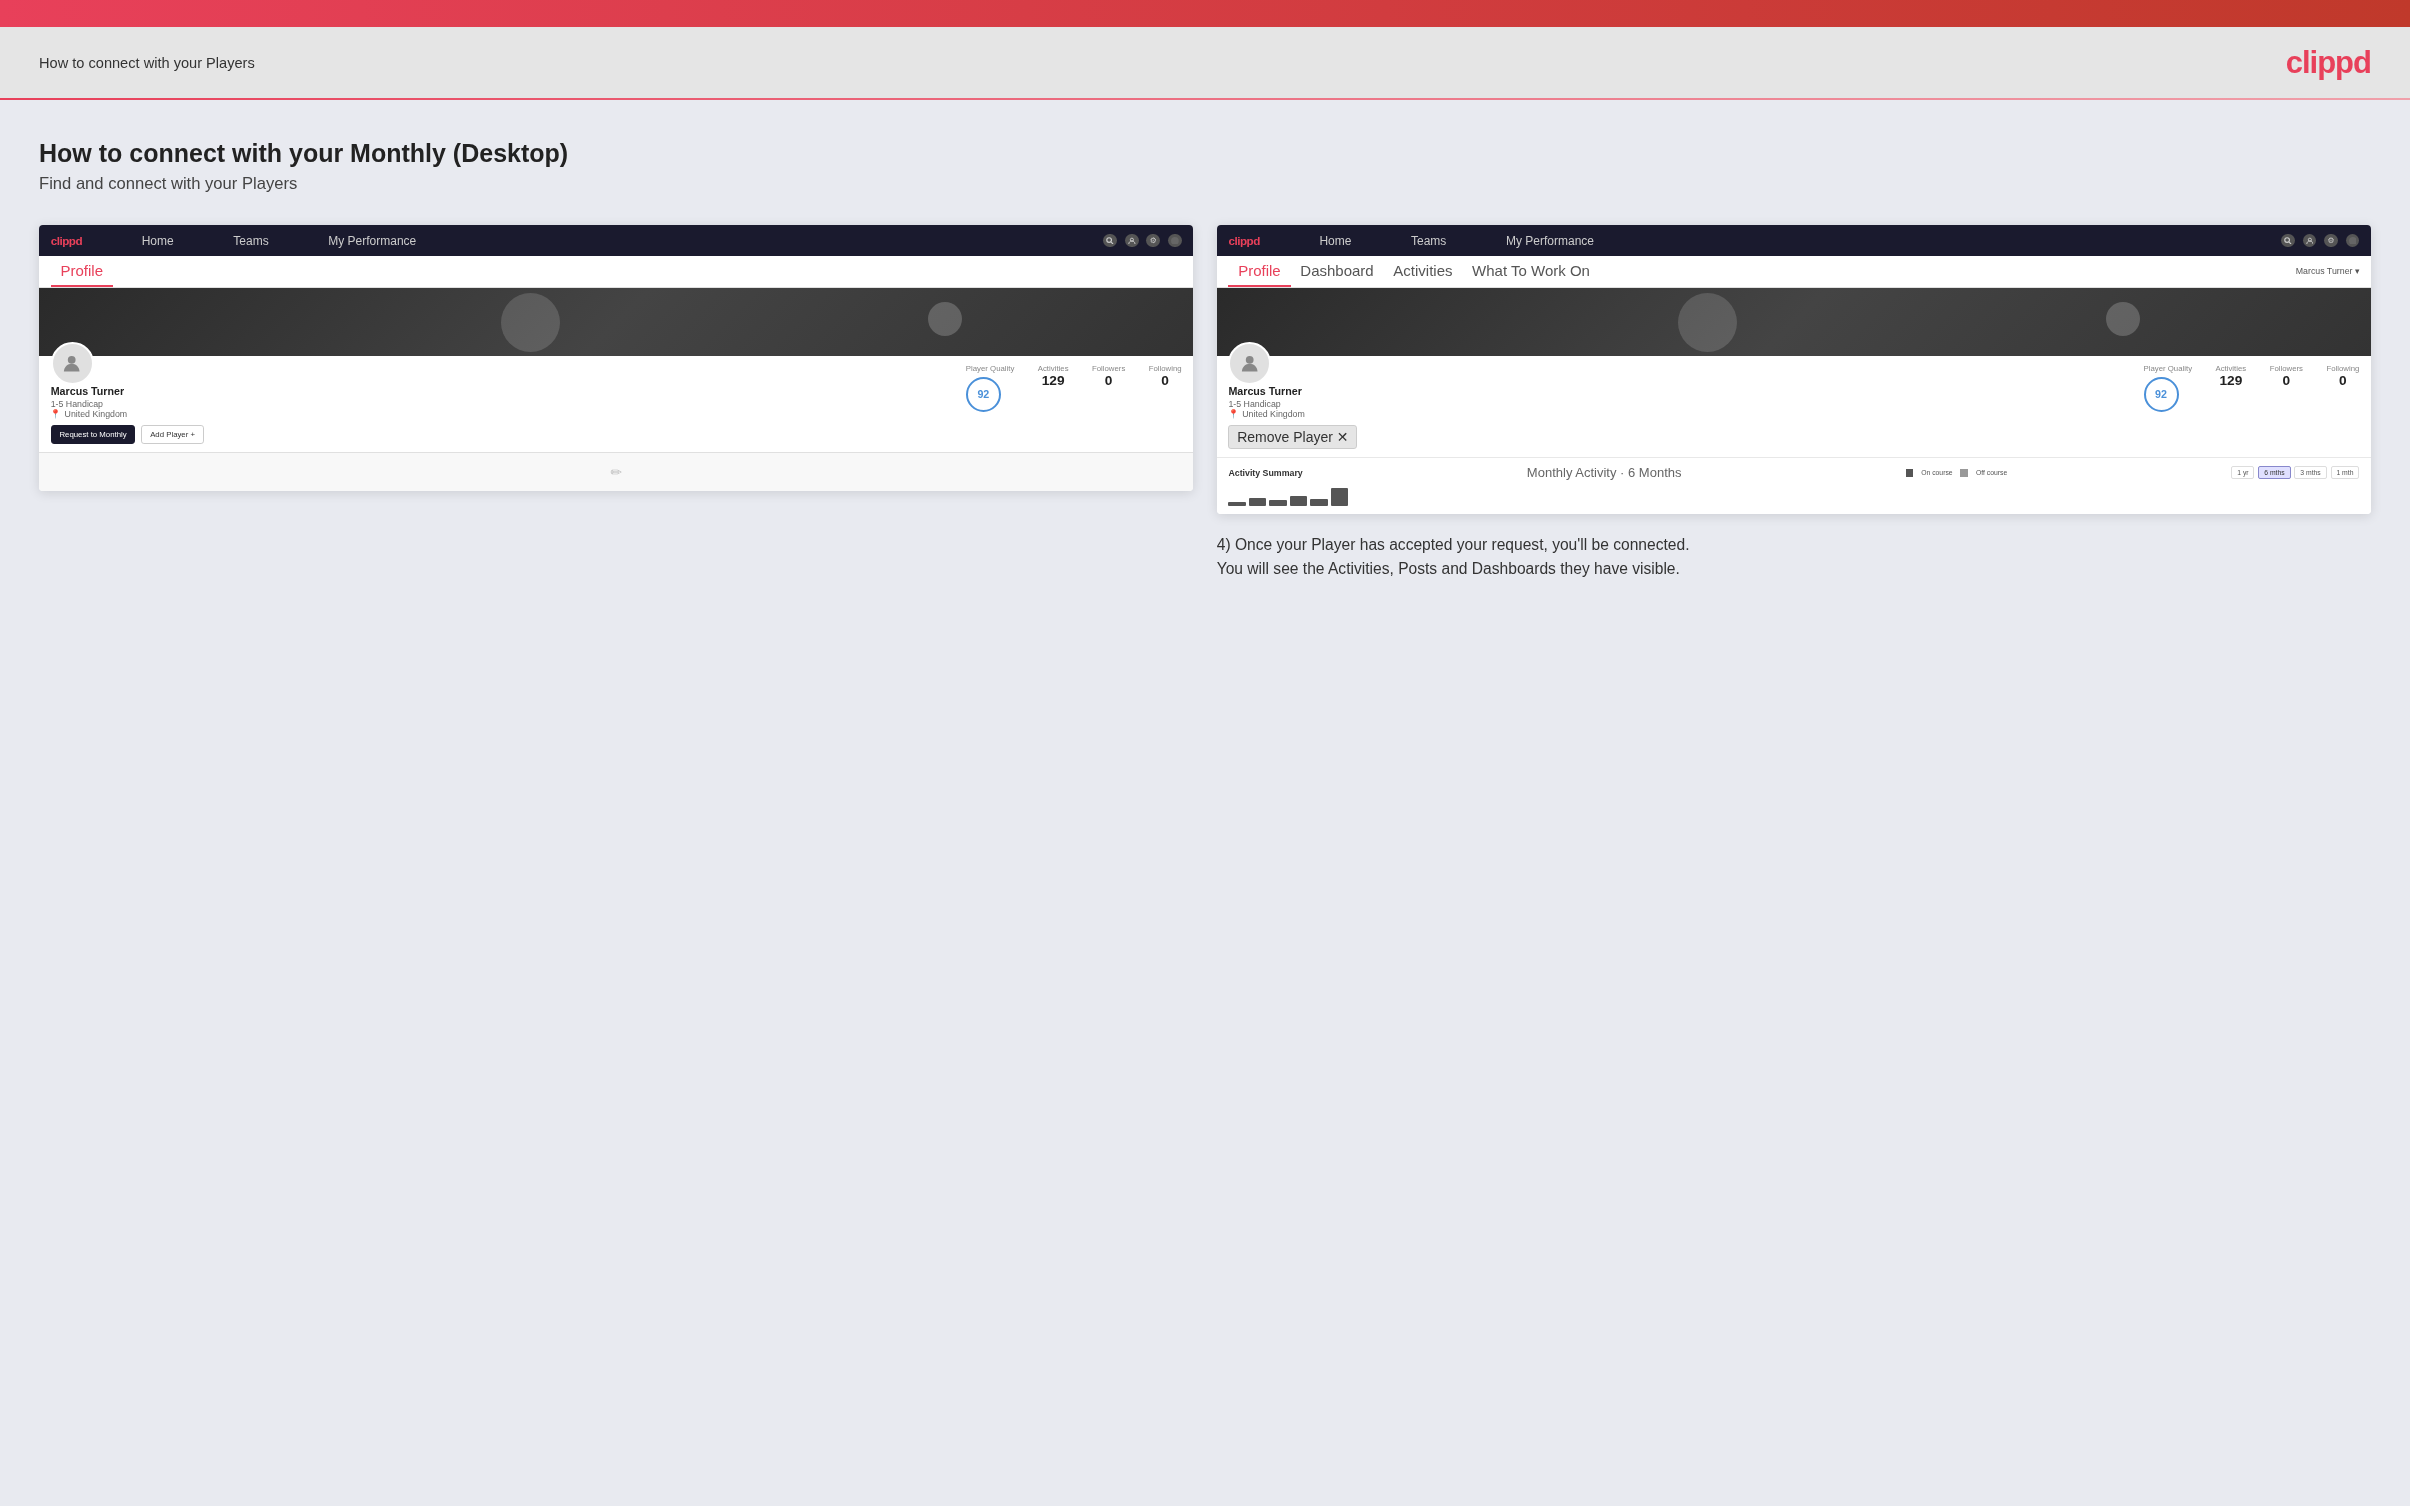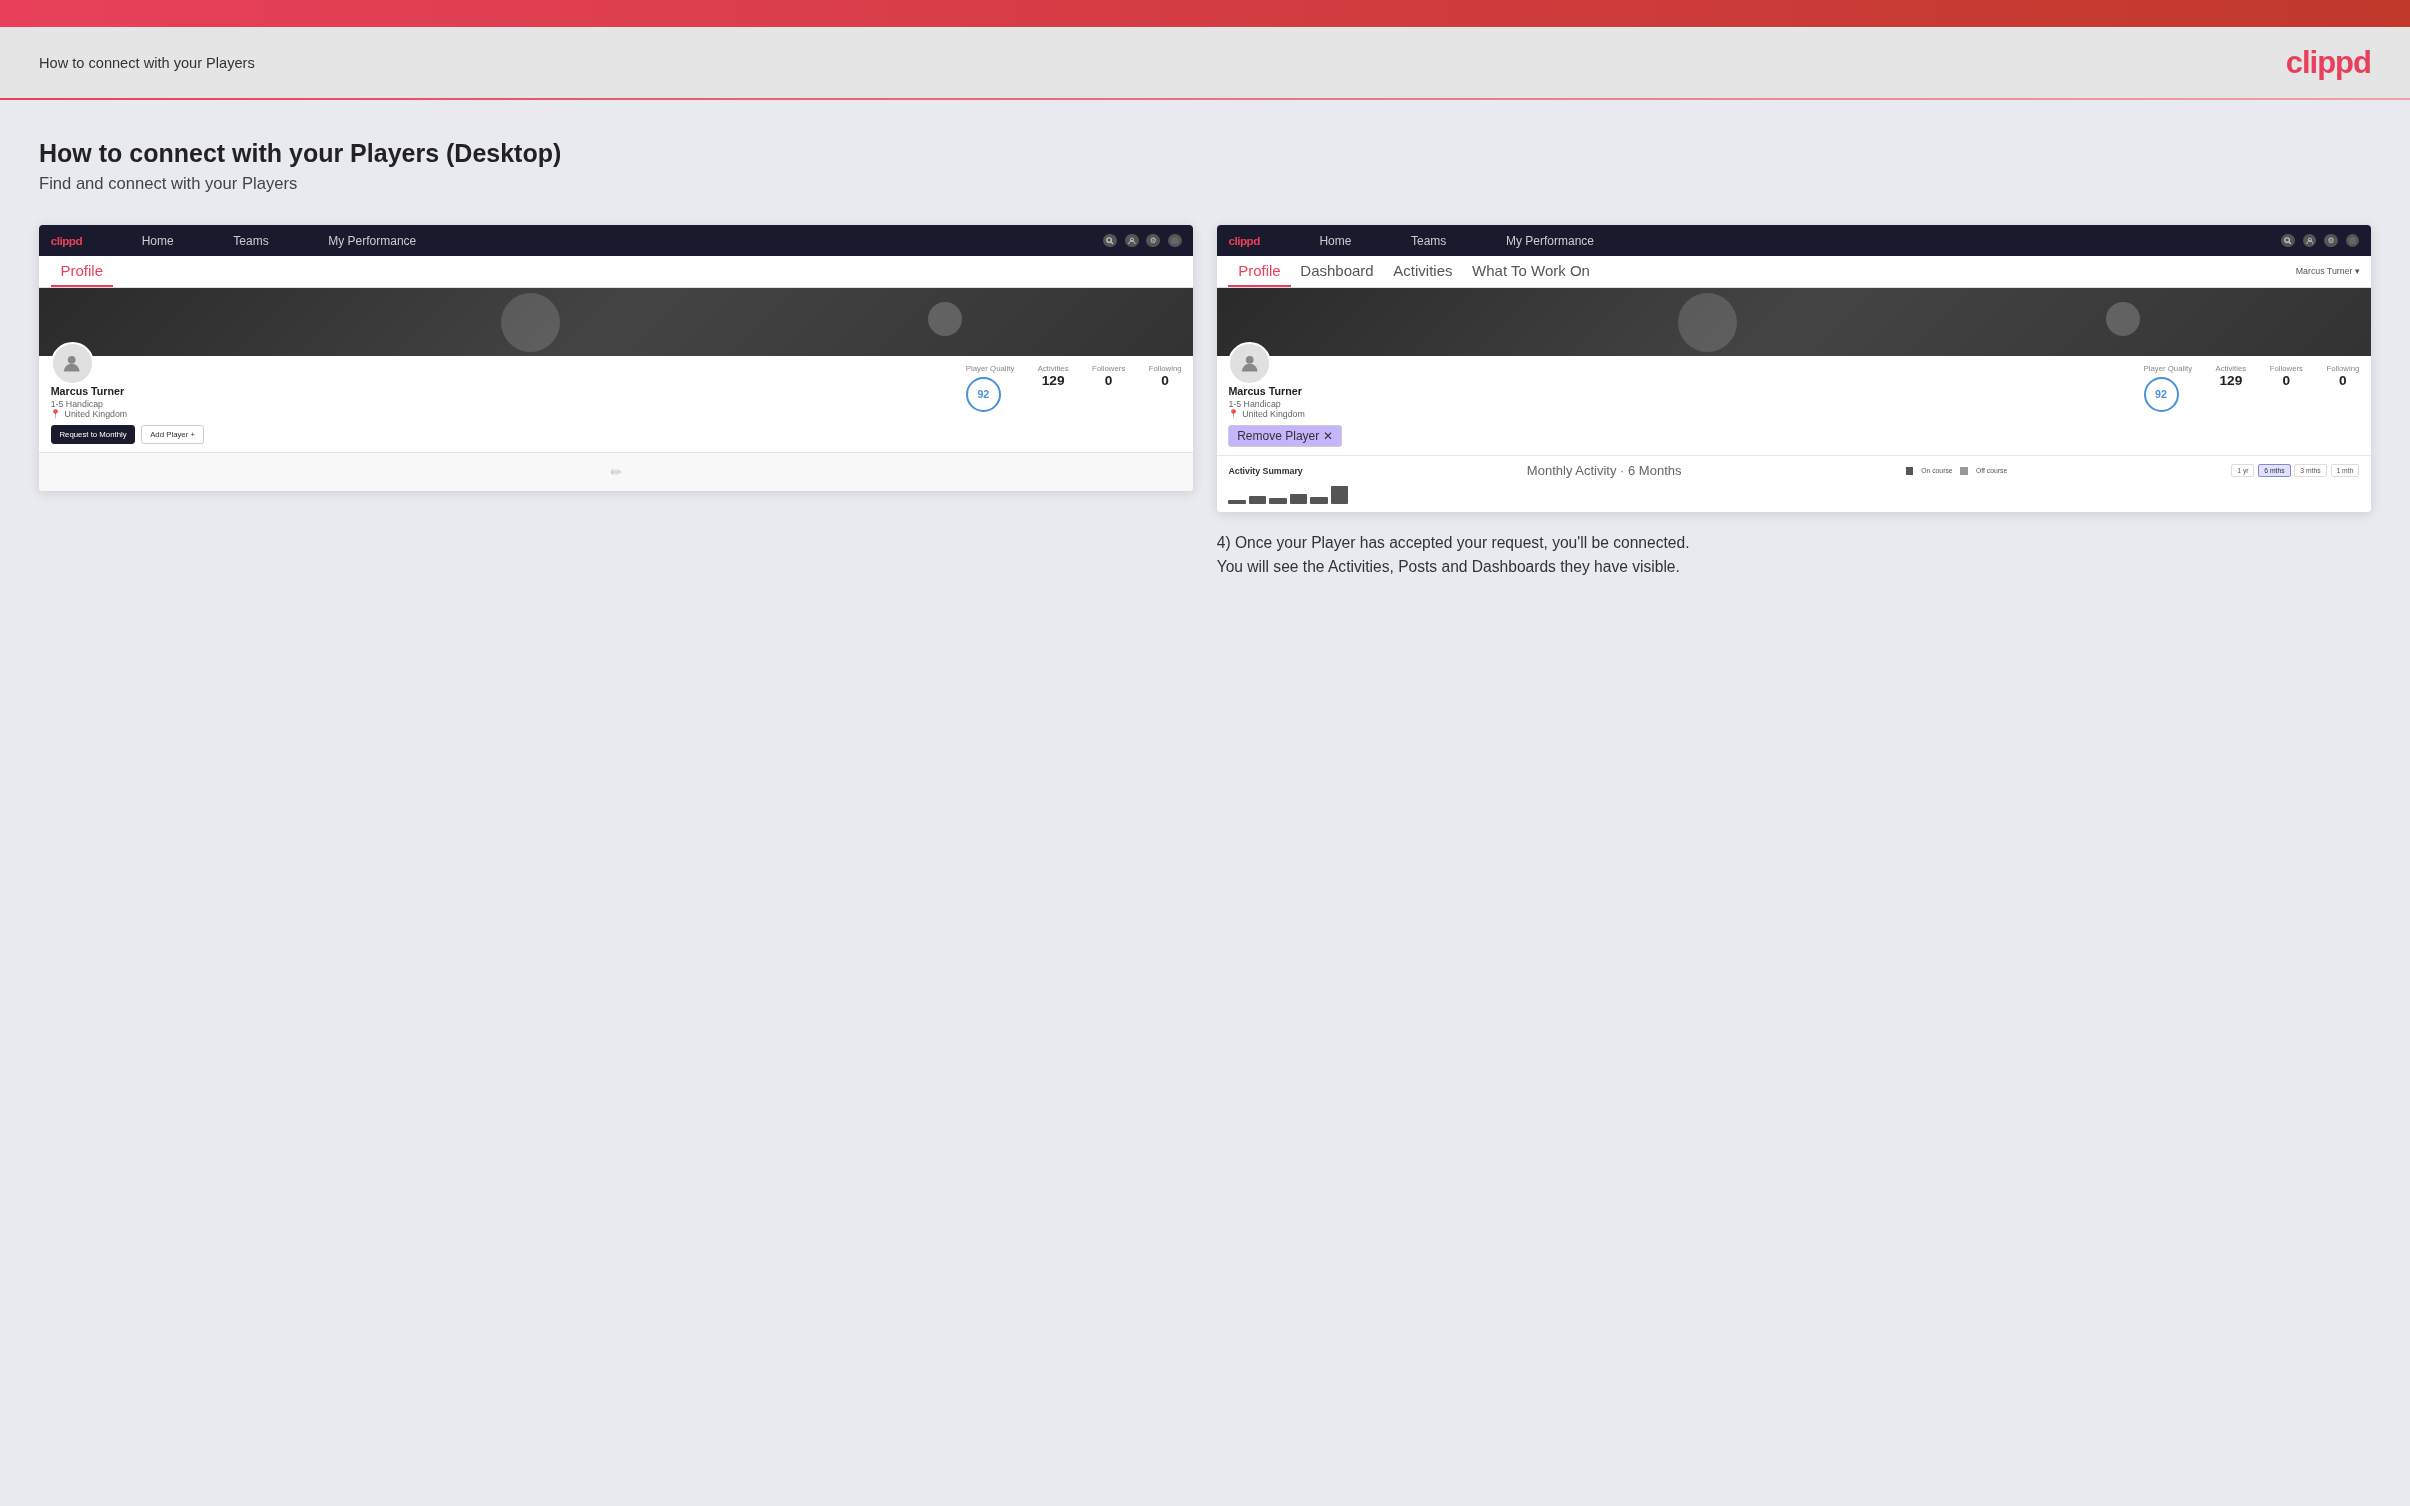--- a/index.html
+++ b/index.html
@@ -269,25 +269,25 @@
     }
     .mock-tabs-wide-right {
       font-size: 8.8px;
       color: #555;
     }
 
     .remove-player-btn {
       display: inline-flex;
       align-items: center;
       gap: 3.9px;
-      font-size: 12px;
+      font-size: 14px;
       padding: 2.9px 7.8px;
       border-radius: 2.9px;
       border: 1px solid #ccc;
-      background: #c4b5fd;
+      background: #e5e5e5;
       color: #333;
       margin-top: 5.9px;
     }
 
     .mock-activity-summary {
       padding: 7.8px 11.7px;
       background: #fff;
       border-top: 1px solid #e8e8e8;
     }
     .mock-activity-header {
@@ -395,21 +395,21 @@
 <div class="top-bar"></div>
 
 <div class="header">
   <span class="header-title">How to connect with your Players</span>
   <span class="logo">clippd</span>
 </div>
 <div class="header-divider"></div>
 
 <div class="main-content">
 
-  <div class="page-heading">How to connect with your Players (Desktop)</div>
+  <div class="page-heading">How to connect with your Monthly (Desktop)</div>
   <div class="page-subheading">Find and connect with your Players</div>
 
   <div class="screenshots-row">
 
     <div class="screenshot-block">
       <div class="mock-browser">
 
         <div class="mock-nav">
           <span class="mock-nav-logo">clippd</span>
           <span class="mock-nav-item">Home</span>

